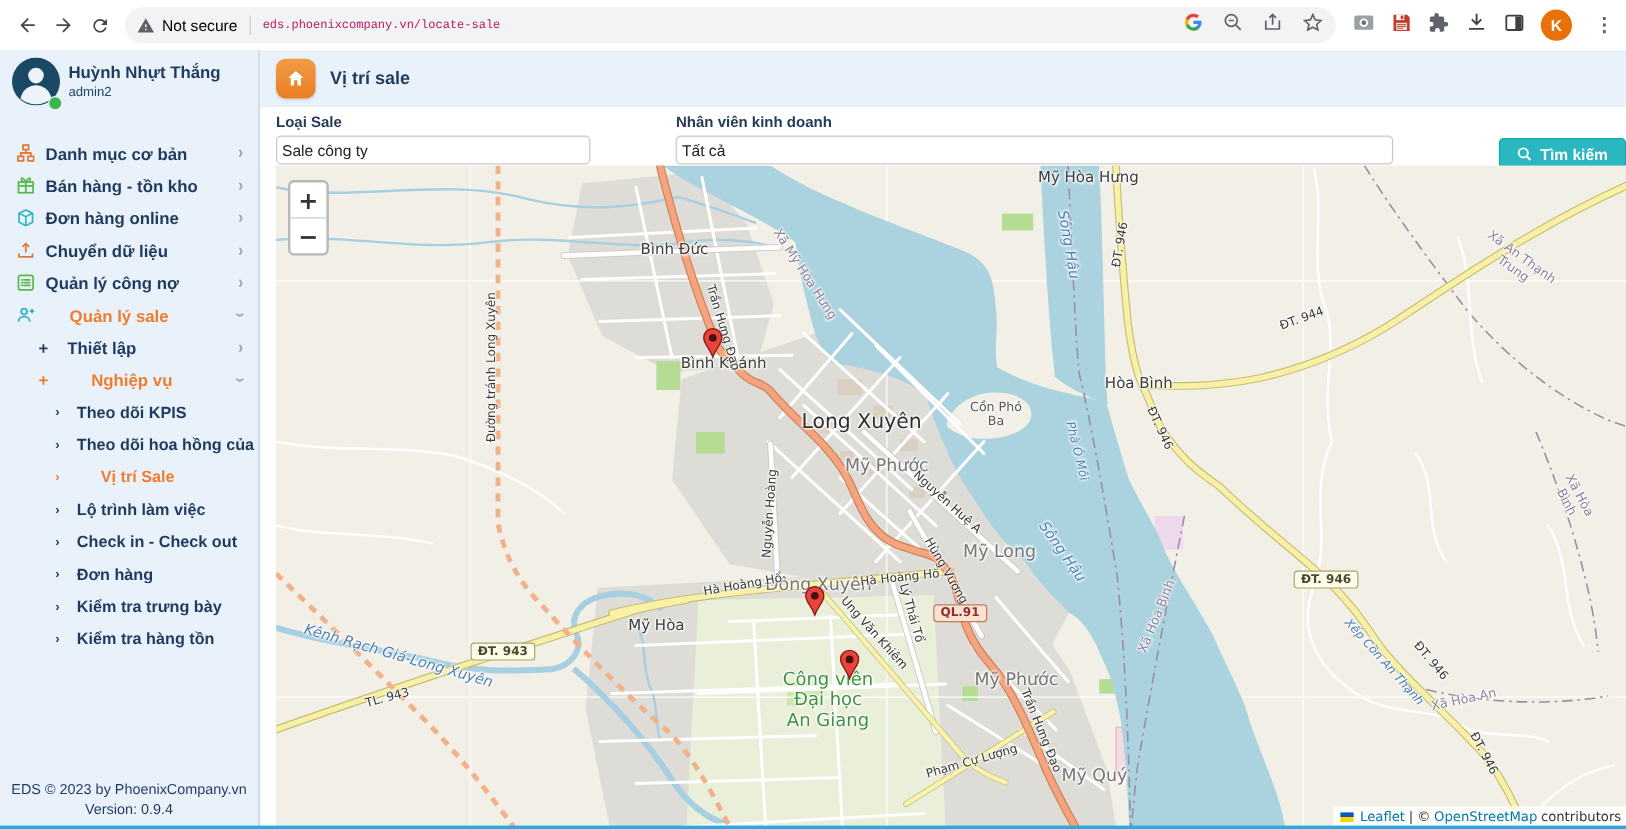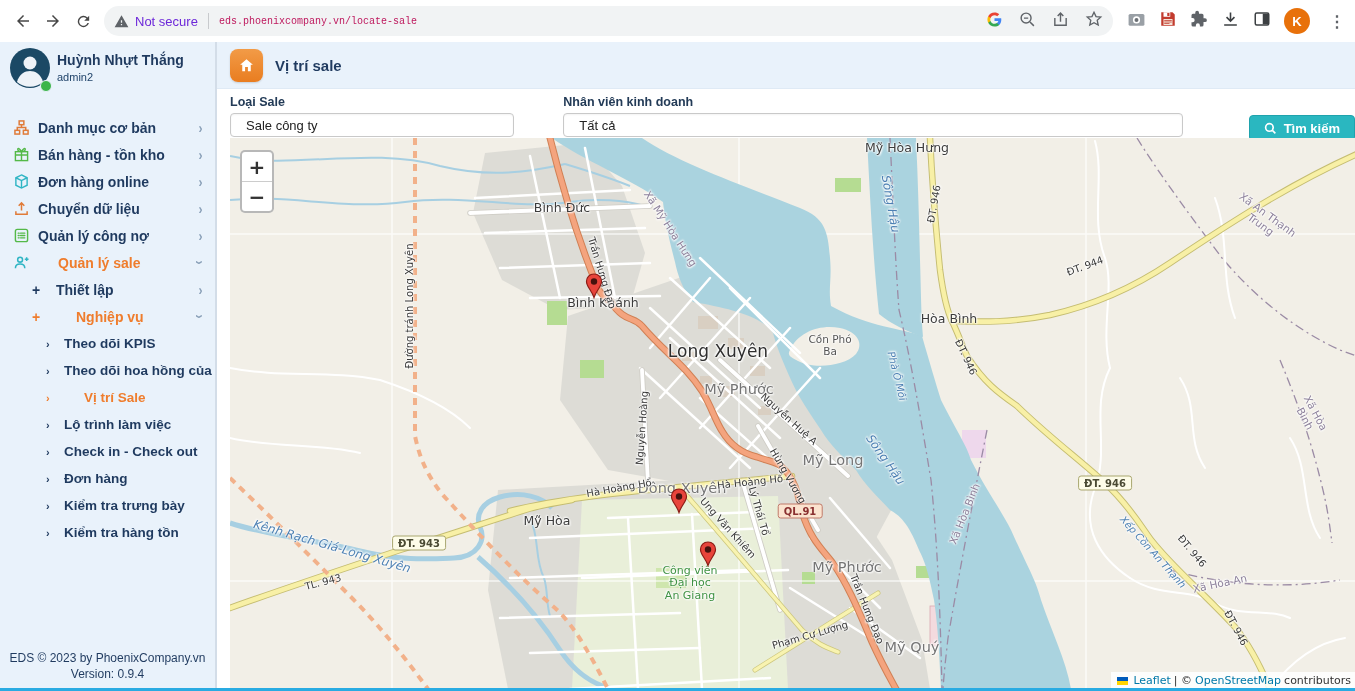--- a/index.html
+++ b/index.html
@@ -4,21 +4,21 @@
 <style>
   html,body{margin:0;padding:0;background:#fff;}
   body{width:1355px;height:691px;overflow:hidden;font-family:"Liberation Sans",sans-serif;position:relative;}
   .screen{position:absolute;inset:0;}
 
   
   .chrome{position:absolute;left:0;top:0;width:1355px;height:42px;background:#fff;border-bottom:1px solid #dcdfe3;display:flex;align-items:center;}
   .nav-ic{width:30px;height:30px;display:flex;align-items:center;justify-content:center;border-radius:50%;flex:0 0 auto;cursor:pointer;}
   .nav-ic svg{display:block;}
   .omnibox{margin-left:6px;width:1028px;height:30px;background:#f1f3f4;border-radius:15px;display:flex;align-items:center;padding:0 10px;box-sizing:border-box;}
-  .omni-warn{display:flex;align-items:center;gap:6px;color:#6d28d9;font-size:13px;}
+  .omni-warn{display:flex;align-items:center;gap:6px;color:#000000;font-size:13px;}
   .omni-div{width:1px;height:16px;background:#c8cacd;margin:0 10px;}
   .omni-url{font-size:10px;color:#be185d;font-family:Liberation Mono, monospace;}
   .omni-right{margin-left:auto;display:flex;align-items:center;gap:16px;}
   .ext-area{display:flex;align-items:center;gap:13px;margin-left:14px;}
   .avatar-k{width:26px;height:26px;border-radius:50%;background:#e8710a;color:#fff;font-size:13px;font-weight:bold;display:flex;align-items:center;justify-content:center;}
   .dots{color:#5f6368;font-size:16px;letter-spacing:0;margin:0 10px 0 6px;font-weight:bold;}
 
   
   .app{position:absolute;top:42px;left:0;right:0;bottom:0;display:flex;}
   .sidebar{width:215px;flex:0 0 215px;background:#e9f2fb;border-right:2px solid #d3dde8;position:relative;overflow:hidden;}
@@ -62,36 +62,36 @@
 
   
   .page-header{height:46px;background:#e9f2fb;display:flex;align-items:center;padding-left:13px;border-bottom:1px solid #dfeaf5;}
   .home-btn{width:33px;height:33px;border-radius:8px;background:linear-gradient(#f29b47,#e97d20);display:flex;align-items:center;justify-content:center;cursor:pointer;box-shadow:0 1px 2px rgba(0,0,0,.15);}
   .page-title{margin-left:12px;font-size:15px;font-weight:bold;color:#1f3a5f;}
 
   
   .filters{height:49px;background:#fff;display:flex;align-items:flex-start;padding:6px 0 0 13px;box-sizing:border-box;justify-content:space-between;}
   .f-field{display:flex;flex-direction:column;margin-right:10px;}
   .f-label{font-size:12.5px;font-weight:bold;color:#233b57;margin-bottom:4px;}
-  .f-input{height:22px;border:1px solid #c9c9c9;border-radius:4px;padding:0 15px;font-size:13px;color:#222;font-family:"Liberation Sans",sans-serif;background:#fff;box-shadow:inset 0 1px 2px rgba(0,0,0,.05);}
+  .f-input{height:22px;border:1px solid #c9c9c9;border-radius:4px;padding:0 4px;font-size:13px;color:#222;font-family:"Liberation Sans",sans-serif;background:#fff;box-shadow:inset 0 1px 2px rgba(0,0,0,.05);}
   .f-w1{width:252px;}
   .f-w2{width:588px;}
   .search-btn{margin:20px 0 0 16px;height:26px;background:#2ab7c0;border:1px solid #1fa3ad;border-radius:4px;color:#fff;font-size:13px;font-weight:bold;display:flex;align-items:center;gap:7px;padding:0 14px;cursor:pointer;font-family:"Liberation Sans",sans-serif;}
 
   
   .map{position:relative;margin-left:13px;width:1127px;height:551px;overflow:hidden;background:#f2efe7;cursor:grab;}
   .basemap{position:absolute;left:0;top:0;}
   #map-overlays{position:absolute;left:0;top:0;width:100%;height:100%;}
   .mlabel{position:absolute;white-space:pre-line;text-align:center;line-height:1.12;font-family:"DejaVu Sans",sans-serif;
           text-shadow:0 0 2px #fff,0 0 2px #fff,1px 1px 2px #fff,-1px -1px 2px #fff;pointer-events:none;}
   .place{font-size:12.5px;color:#3c3c3c;}
   .city{font-size:17px;color:#2e2e2e;}
   .suburb{font-size:14.5px;color:#757575;}
   .islet{font-size:10.5px;color:#555;}
-  .park{font-size:11px;color:#3f9243;}
+  .park{font-size:15px;color:#3f9243;}
   .water{font-size:12px;color:#4d80b3;font-style:italic;}
   .water-sm{font-size:10px;color:#4d80b3;font-style:italic;}
   .boundary{font-size:10.5px;color:#8d819b;}
   .road{font-size:10px;color:#383838;}
   .mbadge{position:absolute;transform:translate(-50%,-50%);font-family:"DejaVu Sans",sans-serif;font-weight:bold;font-size:10px;color:#4a4a33;background:#fdfce8;border:1px solid #a9a66f;border-radius:3px;padding:1px 5px;pointer-events:none;}
   .mbadge.ql{background:#fbe3cf;border-color:#c07a6a;color:#8a3030;}
   .mmarker{position:absolute;cursor:pointer;}
   .zoomctl{position:absolute;left:10px;top:12px;width:30px;background:#fff;border:2px solid rgba(0,0,0,.28);border-radius:5px;overflow:hidden;z-index:20;}
   .zbtn{height:29px;display:flex;align-items:center;justify-content:center;font-size:20px;font-weight:bold;color:#333;cursor:pointer;font-family:"DejaVu Sans",sans-serif;}
   .zbtn:first-child{border-bottom:1px solid #ccc;}

